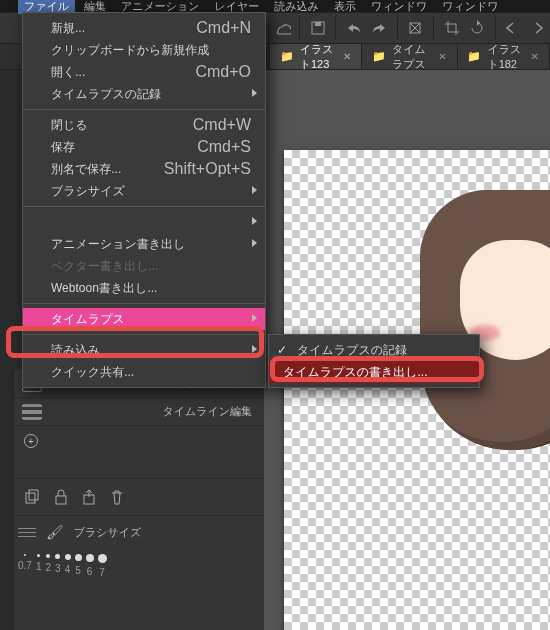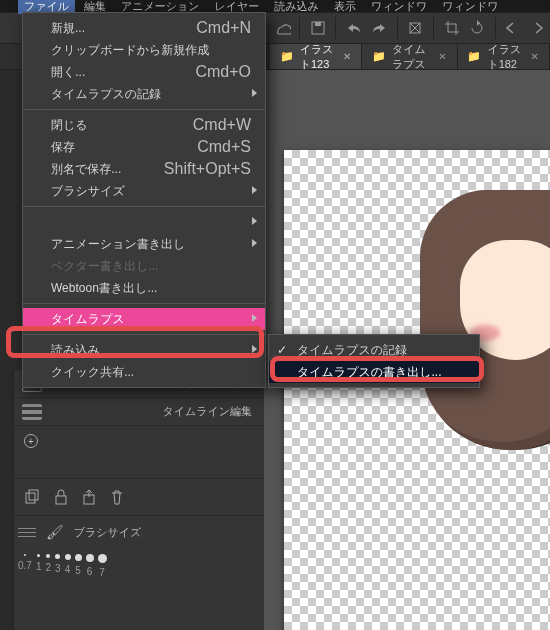--- a/index.html
+++ b/index.html
@@ -175,21 +175,21 @@
     position:absolute; top:334px; left:268px; width:212px;
     background:#3a3a3a; border:1px solid #555;
     box-shadow:4px 4px 14px rgba(0,0,0,.7);
     padding:4px 0; z-index:25; font-size:12px;
   }
   .submenu .row {
     display:flex; align-items:center;
     height:22px; padding:0 14px 0 28px; color:#d4d4d4;
     position:relative;
   }
-  .submenu .row.highlight { background:#0f172a; color:#fff; }
+  .submenu .row.highlight { background:#7f1d1d; color:#fff;padding-left:14px; }
   .submenu .row .check {
     position:absolute; left:8px; top:4px; font-size:12px; color:#ddd;
   }
   svg { display:block; }
 </style>
 </head>
 <body>
 
 <div class="menubar">
   <div class="mitem active">ファイル</div>

